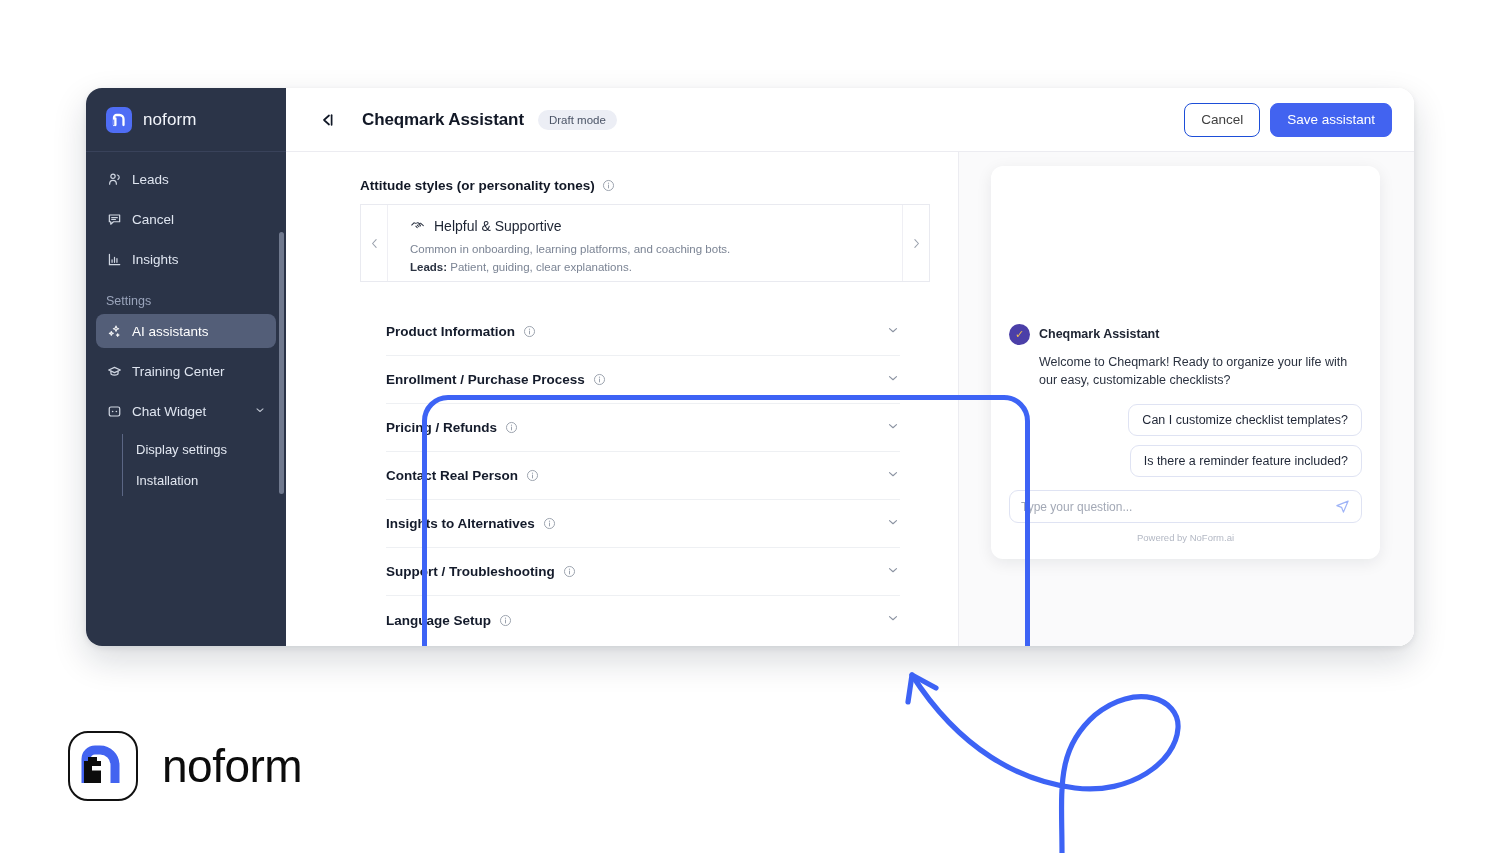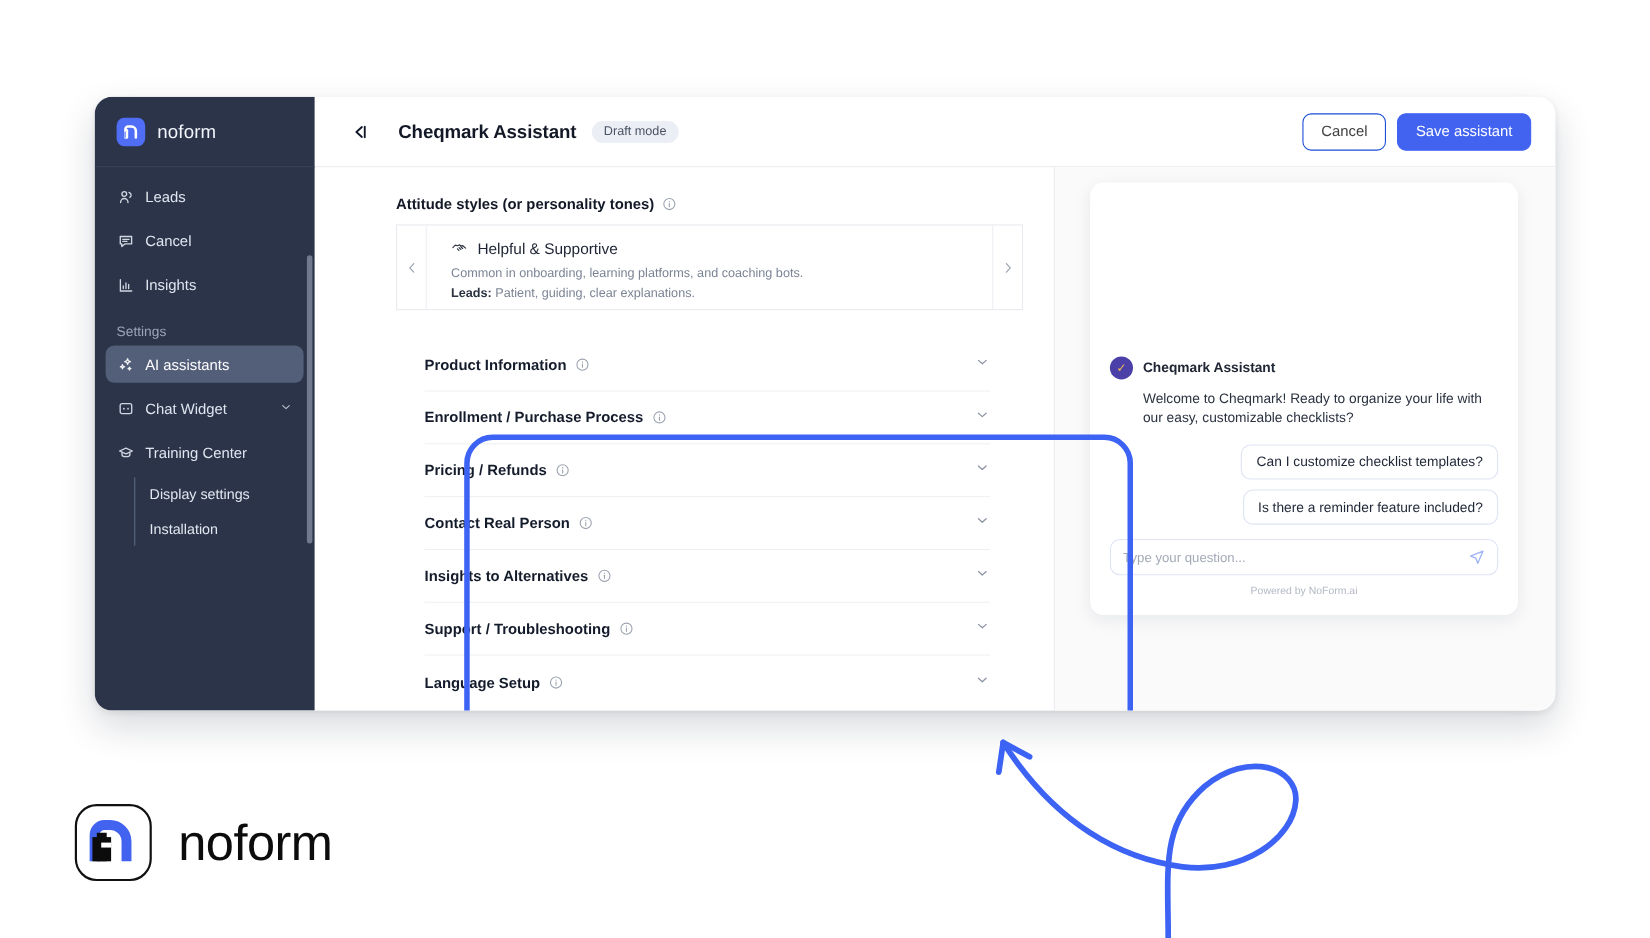--- a/index.html
+++ b/index.html
@@ -323,48 +323,48 @@
 
       <div class="nav-item active">
         <span class="ico">
           <svg width="15" height="15" viewBox="0 0 16 16" fill="none" stroke="#ffffff" stroke-width="1.2" stroke-linecap="round" stroke-linejoin="round">
             <path d="M9.6 2.2l.8 2 2 .8-2 .8-.8 2-.8-2-2-.8 2-.8z"></path>
             <path d="M4.6 8l.6 1.5L6.7 10l-1.5.6-.6 1.5-.6-1.5L2.5 10l1.5-.5z"></path>
             <path d="M11.4 10.4l.4 1 1 .4-1 .4-.4 1-.4-1-1-.4 1-.4z"></path>
           </svg>
         </span>
         <span>AI assistants</span>
+      </div>
+
+      <div class="nav-item">
+        <span class="ico">
+          <svg width="15" height="15" viewBox="0 0 16 16" fill="none" stroke="#dfe5f0" stroke-width="1.3" stroke-linecap="round" stroke-linejoin="round">
+            <path d="M1.8 6.4L8 3.6l6.2 2.8L8 9.2z"></path>
+            <path d="M4.2 7.6v2.6c0 .9 1.7 1.6 3.8 1.6s3.8-.7 3.8-1.6V7.6"></path>
+          </svg>
+        </span>
+        <span>Training Center</span>
       </div>
 
       <div class="nav-item">
         <span class="ico">
           <svg width="15" height="15" viewBox="0 0 16 16" fill="none" stroke="#dfe5f0" stroke-width="1.3" stroke-linejoin="round">
             <rect x="2.4" y="3.2" width="11.2" height="9.6" rx="1.8"></rect>
             <circle cx="6" cy="8" r=".85" fill="#dfe5f0" stroke="none"></circle>
             <circle cx="10" cy="8" r=".85" fill="#dfe5f0" stroke="none"></circle>
           </svg>
         </span>
         <span>Chat Widget</span>
         <span class="chev">
           <svg width="12" height="12" viewBox="0 0 16 16" fill="none" stroke="#dfe5f0" stroke-width="1.4" stroke-linecap="round" stroke-linejoin="round">
             <path d="M4 6.4l4 3.6 4-3.6"></path>
           </svg>
         </span>
       </div>
 
-      <div class="nav-item">
-        <span class="ico">
-          <svg width="15" height="15" viewBox="0 0 16 16" fill="none" stroke="#dfe5f0" stroke-width="1.3" stroke-linecap="round" stroke-linejoin="round">
-            <path d="M1.8 6.4L8 3.6l6.2 2.8L8 9.2z"></path>
-            <path d="M4.2 7.6v2.6c0 .9 1.7 1.6 3.8 1.6s3.8-.7 3.8-1.6V7.6"></path>
-          </svg>
-        </span>
-        <span>Training Center</span>
-      </div>
-
       <div class="sub-wrap">
         <div class="sub-item">Display settings</div>
         <div class="sub-item">Installation</div>
       </div>
     </div>
 
     <div class="sidebar-scrollbar"></div>
   </aside>
 
   <section class="main">

